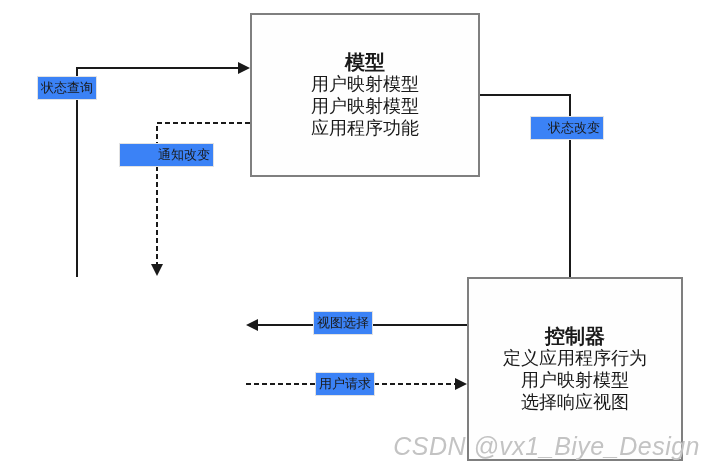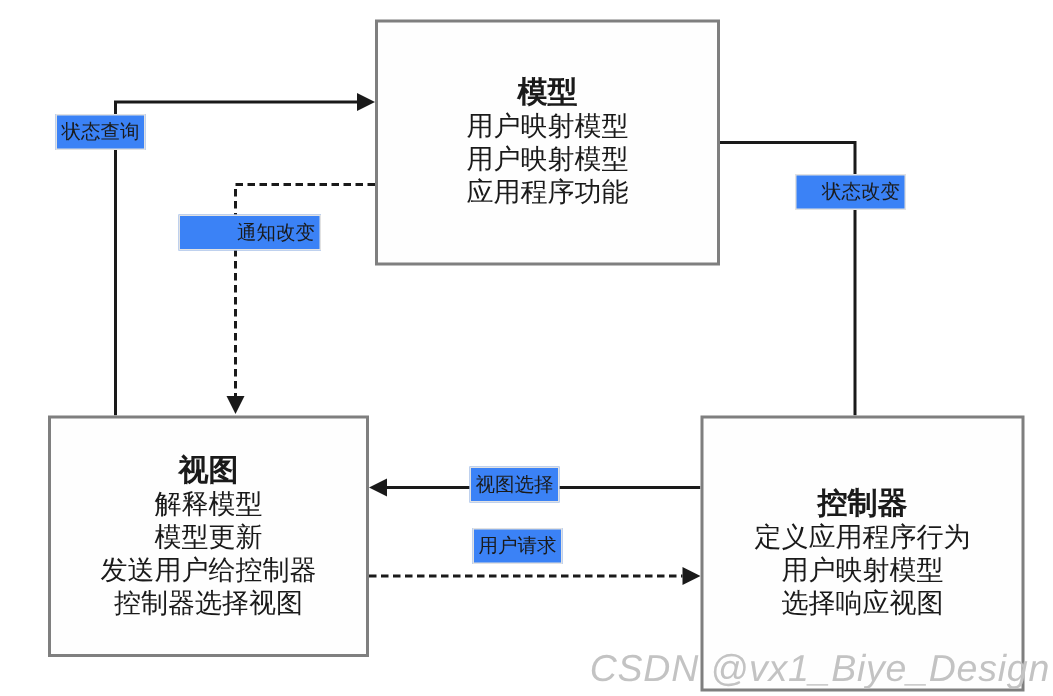--- a/index.html
+++ b/index.html
@@ -53,21 +53,21 @@
     color: #1a1a1a;
     font-size: 13px;
     line-height: 20px;
     padding: 1px 3px;
     white-space: nowrap;
   }
   .lbl-status-query   { left: 37px;  top: 76px; }
   .lbl-notify-change  { left: 119px; top: 143px; padding-left: 38px; }
   .lbl-status-change  { left: 530px; top: 116px; padding-left: 17px; }
   .lbl-view-selection { left: 313px; top: 311px; }
-  .lbl-user-request   { left: 315px; top: 352px; }
+  .lbl-user-request   { left: 315px; top: 372px; }
 
   .watermark {
     position: absolute;
     right: 2px;
     bottom: 3px;
     font-family: "Liberation Sans", "DejaVu Sans", sans-serif;
     font-size: 25px;
     color: #c3c3c3;
     letter-spacing: 0.5px;
     white-space: nowrap;
@@ -113,27 +113,20 @@
   <div class="edge-label lbl-view-selection">视图选择</div>
   <div class="edge-label lbl-user-request">用户请求</div>
 
   <div class="node node-model">
     <div class="node-title">模型</div>
     <div class="node-line">用户映射模型</div>
     <div class="node-line">用户映射模型</div>
     <div class="node-line">应用程序功能</div>
   </div>
 
-  <div class="node node-view">
-    <div class="node-title">视图</div>
-    <div class="node-line">解释模型</div>
-    <div class="node-line">模型更新</div>
-    <div class="node-line">发送用户给控制器</div>
-    <div class="node-line">控制器选择视图</div>
-  </div>
 
   <div class="node node-controller">
     <div class="node-title">控制器</div>
     <div class="node-line">定义应用程序行为</div>
     <div class="node-line">用户映射模型</div>
     <div class="node-line">选择响应视图</div>
   </div>
 
   <div class="watermark">CSDN @vx1_Biye_Design</div>
 

